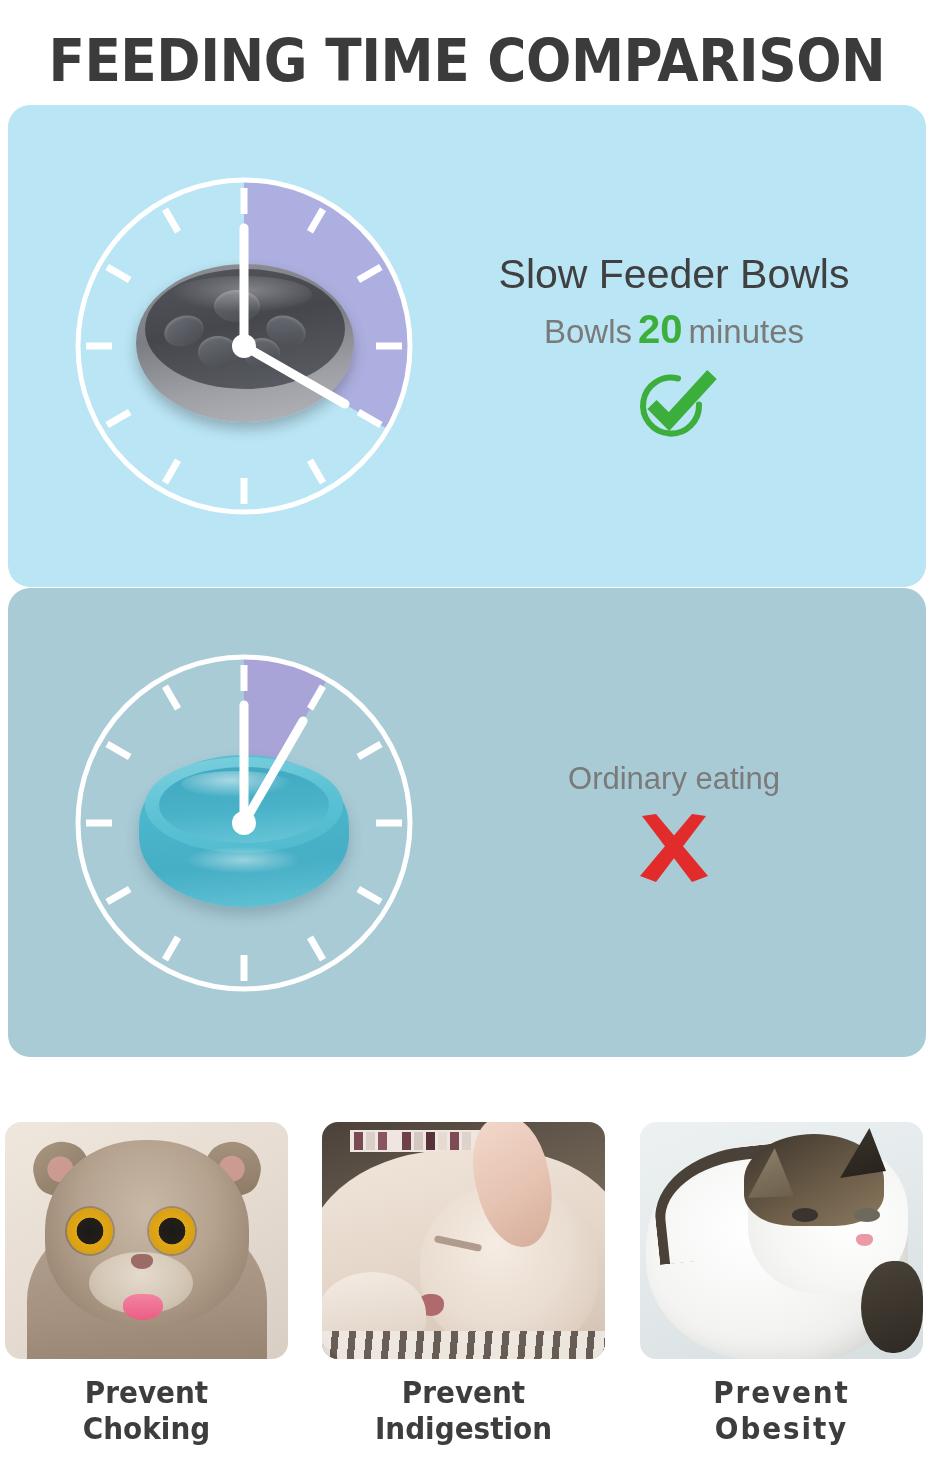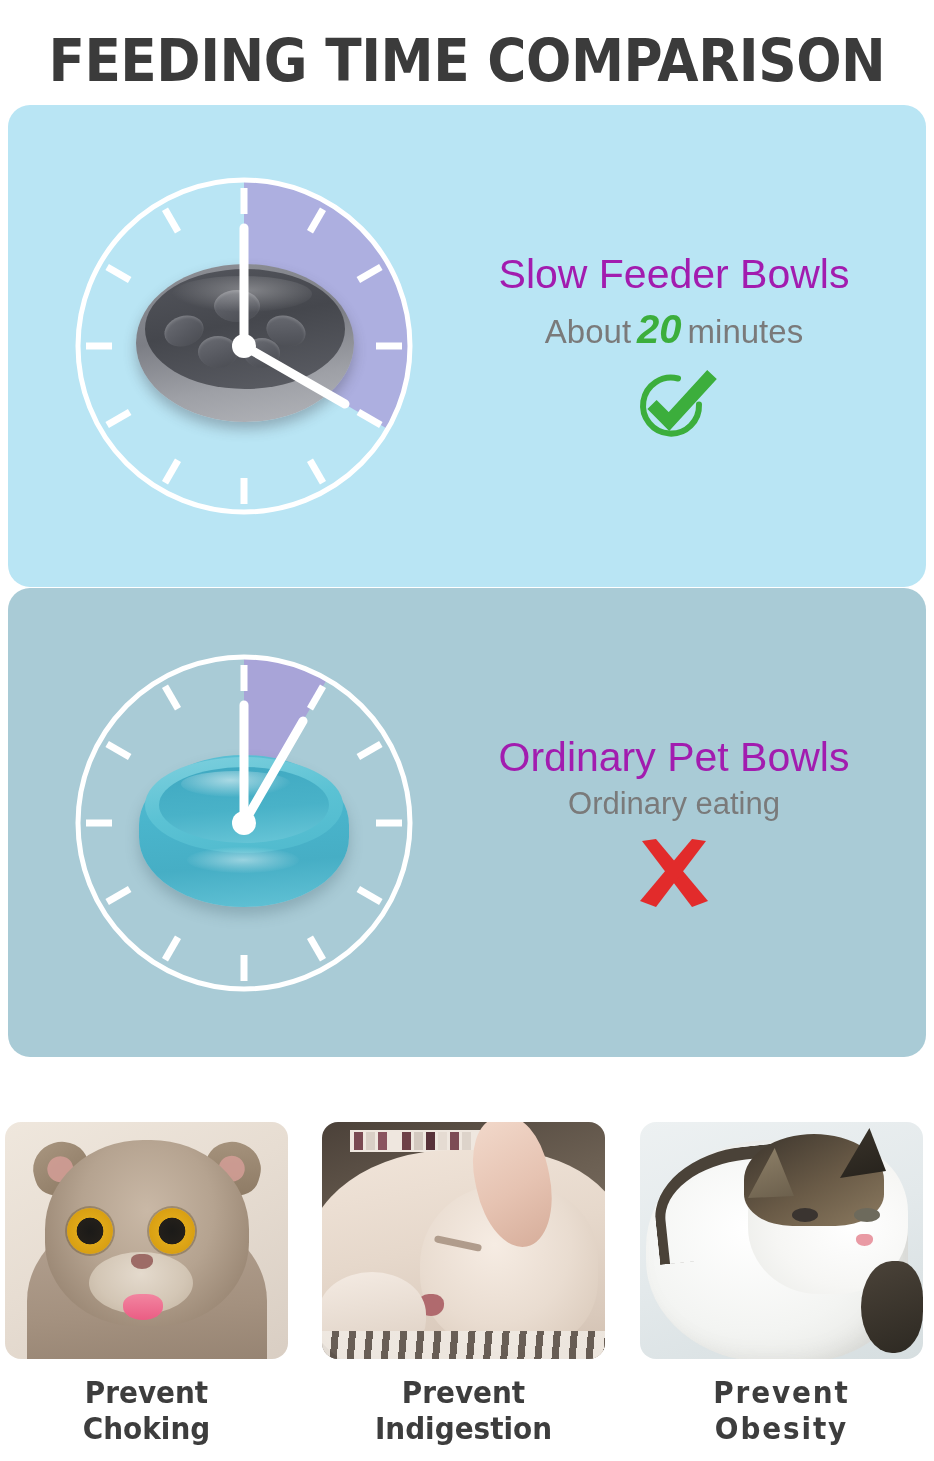--- a/index.html
+++ b/index.html
@@ -174,36 +174,35 @@
     right: 18px;
     top: 50%;
     transform: translateY(-50%);
     text-align: center;
     color: #7d7d7d;
   }
   .headline {
     font-size: 41px;
     line-height: 50px;
     font-weight: normal;
-    color: #a21caf;
+    color: #404040;
     white-space: nowrap;
   }
   .subline {
     font-size: 33px;
     line-height: 48px;
     color: #7a7a7a;
     white-space: nowrap;
     margin-top: 6px;
   }
   .num-green {
     color: #3cae3c;
     font-weight: bold;
     font-size: 40px;
     padding: 0 6px;
-    font-style: italic;
   }
   .num-red {
     color: #e8232a;
     font-weight: bold;
     font-size: 40px;
     padding: 0 4px;
   }
   .tagline {
     font-size: 31px;
     line-height: 44px;
@@ -491,21 +490,21 @@
       <svg class="clock-svg" style="position:absolute;left:0;top:0;" viewBox="0 0 360 360">
         <line x1="180" y1="180" x2="180" y2="62" stroke="#ffffff" stroke-width="9" stroke-linecap="round"></line>
         <line x1="180" y1="180" x2="281" y2="238" stroke="#ffffff" stroke-width="9" stroke-linecap="round"></line>
         <circle cx="180" cy="180" r="12" fill="#ffffff"></circle>
       </svg>
     </div>
 
     <div class="text-block">
       <div class="headline">Slow Feeder Bowls</div>
       <div class="subline">
-        <span>About</span><span class="num-green">20</span><span>minutes</span>
+        <span>Bowls</span><span class="num-green">20</span><span>minutes</span>
       </div>
       <div class="mark-row">
         <svg width="108" height="76" viewBox="0 0 108 76">
           <path d="M58 12 A28 28 0 1 0 79 38" fill="none" stroke="#3cae3c" stroke-width="6" stroke-linecap="round"></path>
           <path d="M32 38 L49 55 L92 8" fill="none" stroke="#3cae3c" stroke-width="13" stroke-linecap="butt" stroke-linejoin="miter"></path>
         </svg>
       </div>
     </div>
 
   </div>
@@ -546,21 +545,20 @@
       </div>
 
       <svg class="clock-svg" style="position:absolute;left:0;top:0;" viewBox="0 0 360 360">
         <line x1="180" y1="180" x2="180" y2="62" stroke="#ffffff" stroke-width="9" stroke-linecap="round"></line>
         <line x1="180" y1="180" x2="239" y2="78" stroke="#ffffff" stroke-width="9" stroke-linecap="round"></line>
         <circle cx="180" cy="180" r="12" fill="#ffffff"></circle>
       </svg>
     </div>
 
     <div class="text-block">
-      <div class="headline">Ordinary Pet Bowls</div>
       <div class="tagline">Ordinary eating</div>
       <div class="mark-row">
         <svg width="96" height="80" viewBox="0 0 96 80">
           <path d="M16 6 L30 4 L82 66 L66 72 Z" fill="#e22b2b"></path>
           <path d="M80 6 L66 4 L14 66 L30 72 Z" fill="#e22b2b"></path>
         </svg>
       </div>
     </div>
 
   </div>

